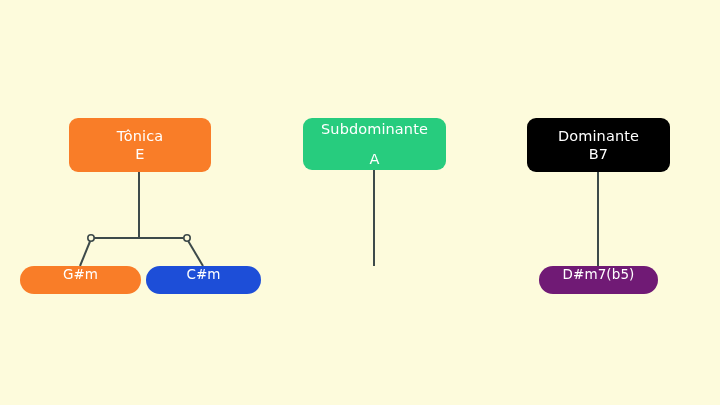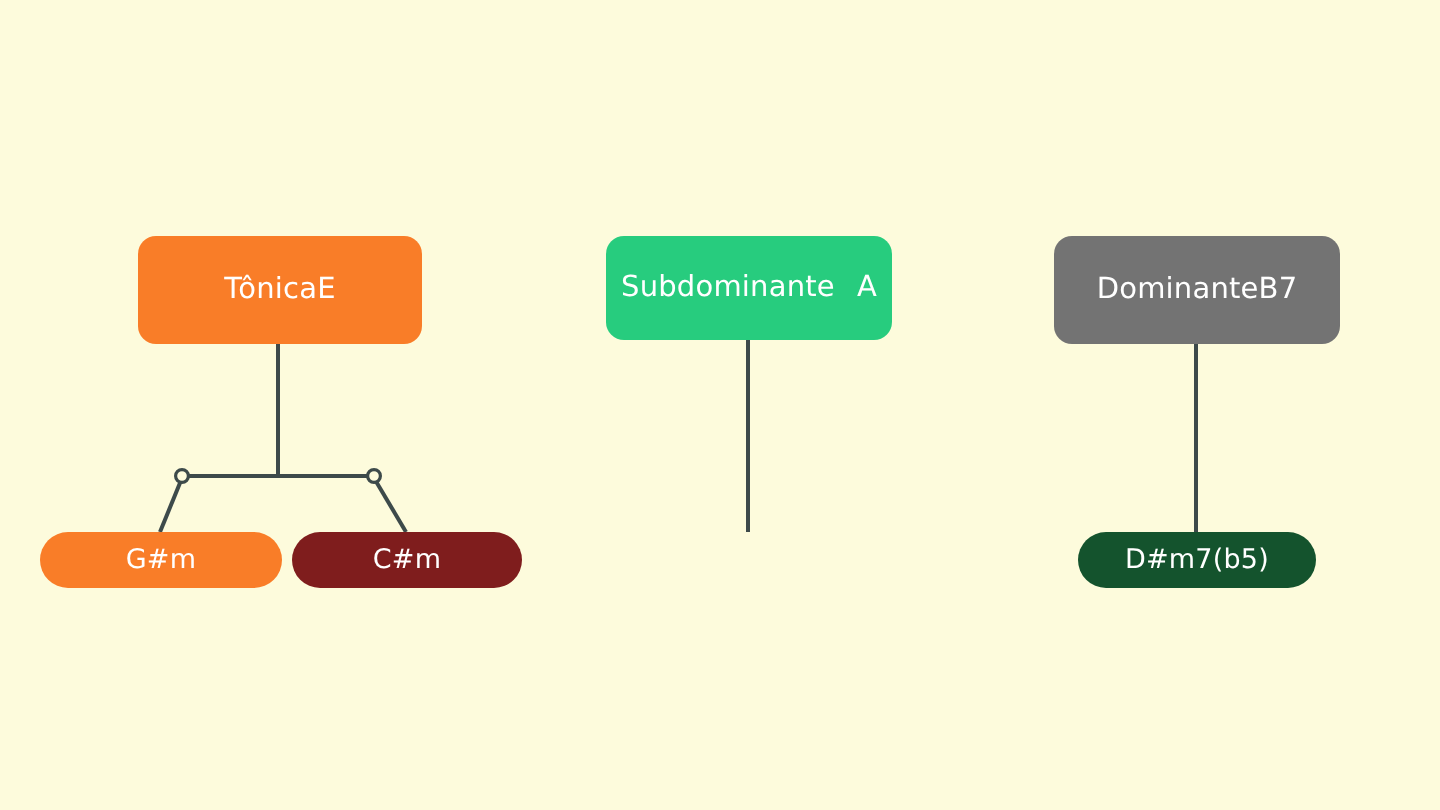--- a/index.html
+++ b/index.html
@@ -9,49 +9,49 @@
     font-family:"DejaVu Sans", sans-serif;
     overflow:hidden;
   }
   #stage { position:relative; width:720px; height:405px; }
 
   svg.links { position:absolute; left:0; top:0; width:720px; height:405px; }
 
   .node {
     position:absolute;
     box-sizing:border-box;
-    display:flex; 
+    display:flex; flex-direction:column;
     align-items:center; justify-content:center;
     color:#ffffff;
     border-radius:9px;
     line-height:1.25;
   }
   .node .fn   { font-size:14.5px; letter-spacing:.1px; }
   .node .ch   { font-size:14.5px; letter-spacing:.1px; }
 
   .chip {
     position:absolute;
     box-sizing:border-box;
-    display:flex; align-items:center; justify-content:center;
+    display:flex; justify-content:center;
     color:#ffffff;
     border-radius:999px;
     font-size:13.5px;
     letter-spacing:.1px;
   }
 
   
   #node-tonica       { left:69px;  top:118px; width:142px; height:54px;  background:#f97d28; }
   #node-subdominante { left:303px; top:118px; width:143px; height:52px;  background:#27cc7e;gap:11px; }
-  #node-dominante    { left:527px; top:118px; width:143px; height:54px;  background:#737373; }
+  #node-dominante    { left:527px; top:118px; width:143px; height:54px;  background:#000000; }
 
   
   #chip-gsm   { left:20px;  top:266px; width:121px; height:28px; background:#f97d28; }
-  #chip-csm   { left:146px; top:266px; width:115px; height:28px; background:#7f1d1d; }
+  #chip-csm   { left:146px; top:266px; width:115px; height:28px; background:#1d4ed8; }
   #chip-fsm   { left:316px; top:266px; width:117px; height:28px; background:#27cc7e; }
-  #chip-dsm7  { left:539px; top:266px; width:119px; height:28px; background:#14532d; }
+  #chip-dsm7  { left:539px; top:266px; width:119px; height:28px; background:#701a75; }
 </style>
 </head>
 <body>
 
 <div id="stage">
 
   <svg class="links" viewBox="0 0 720 405">
 
     <line x1="139" y1="172" x2="139" y2="238" stroke="#3d4a4a" stroke-width="2"></line>
     <line x1="91" y1="238" x2="187" y2="238" stroke="#3d4a4a" stroke-width="2"></line>

